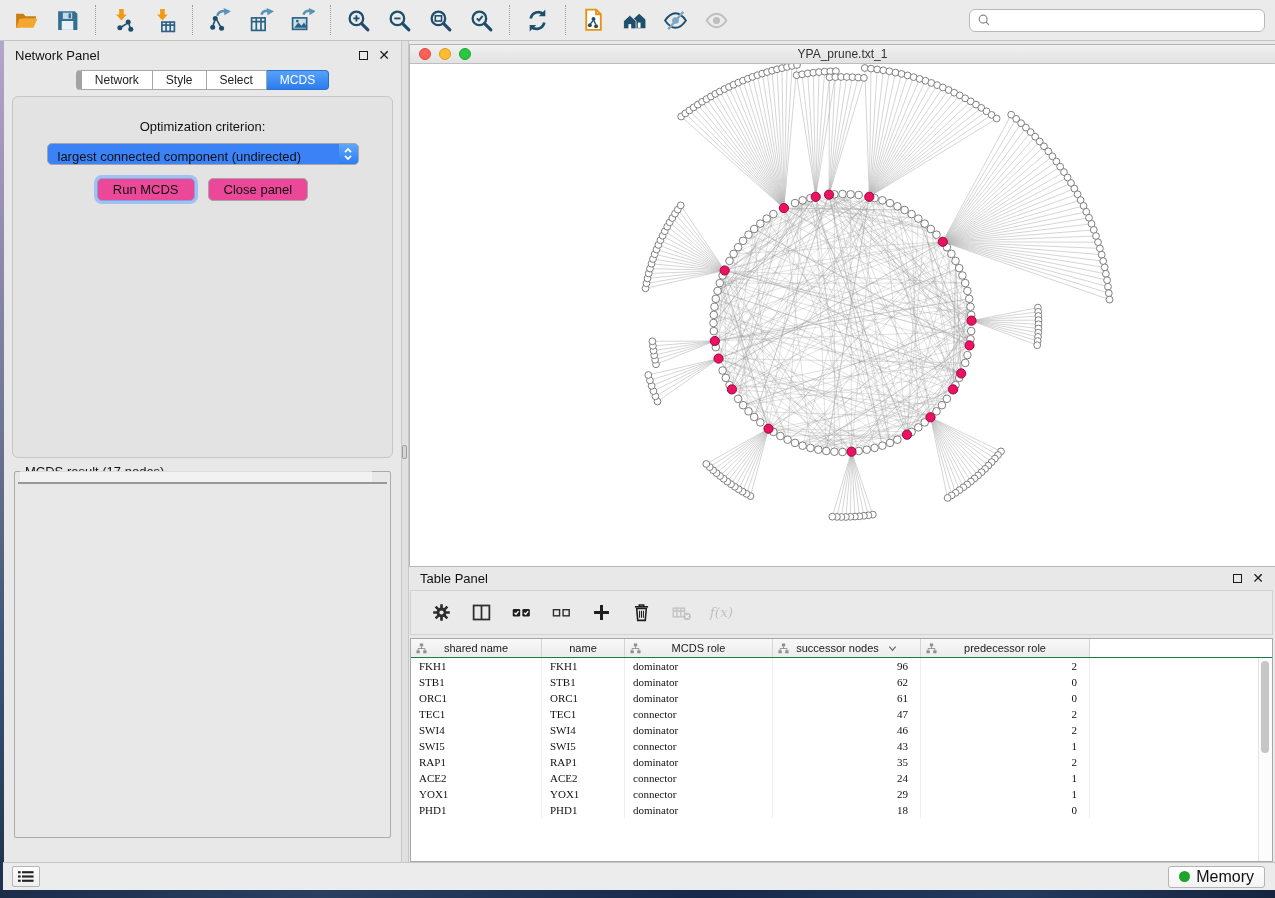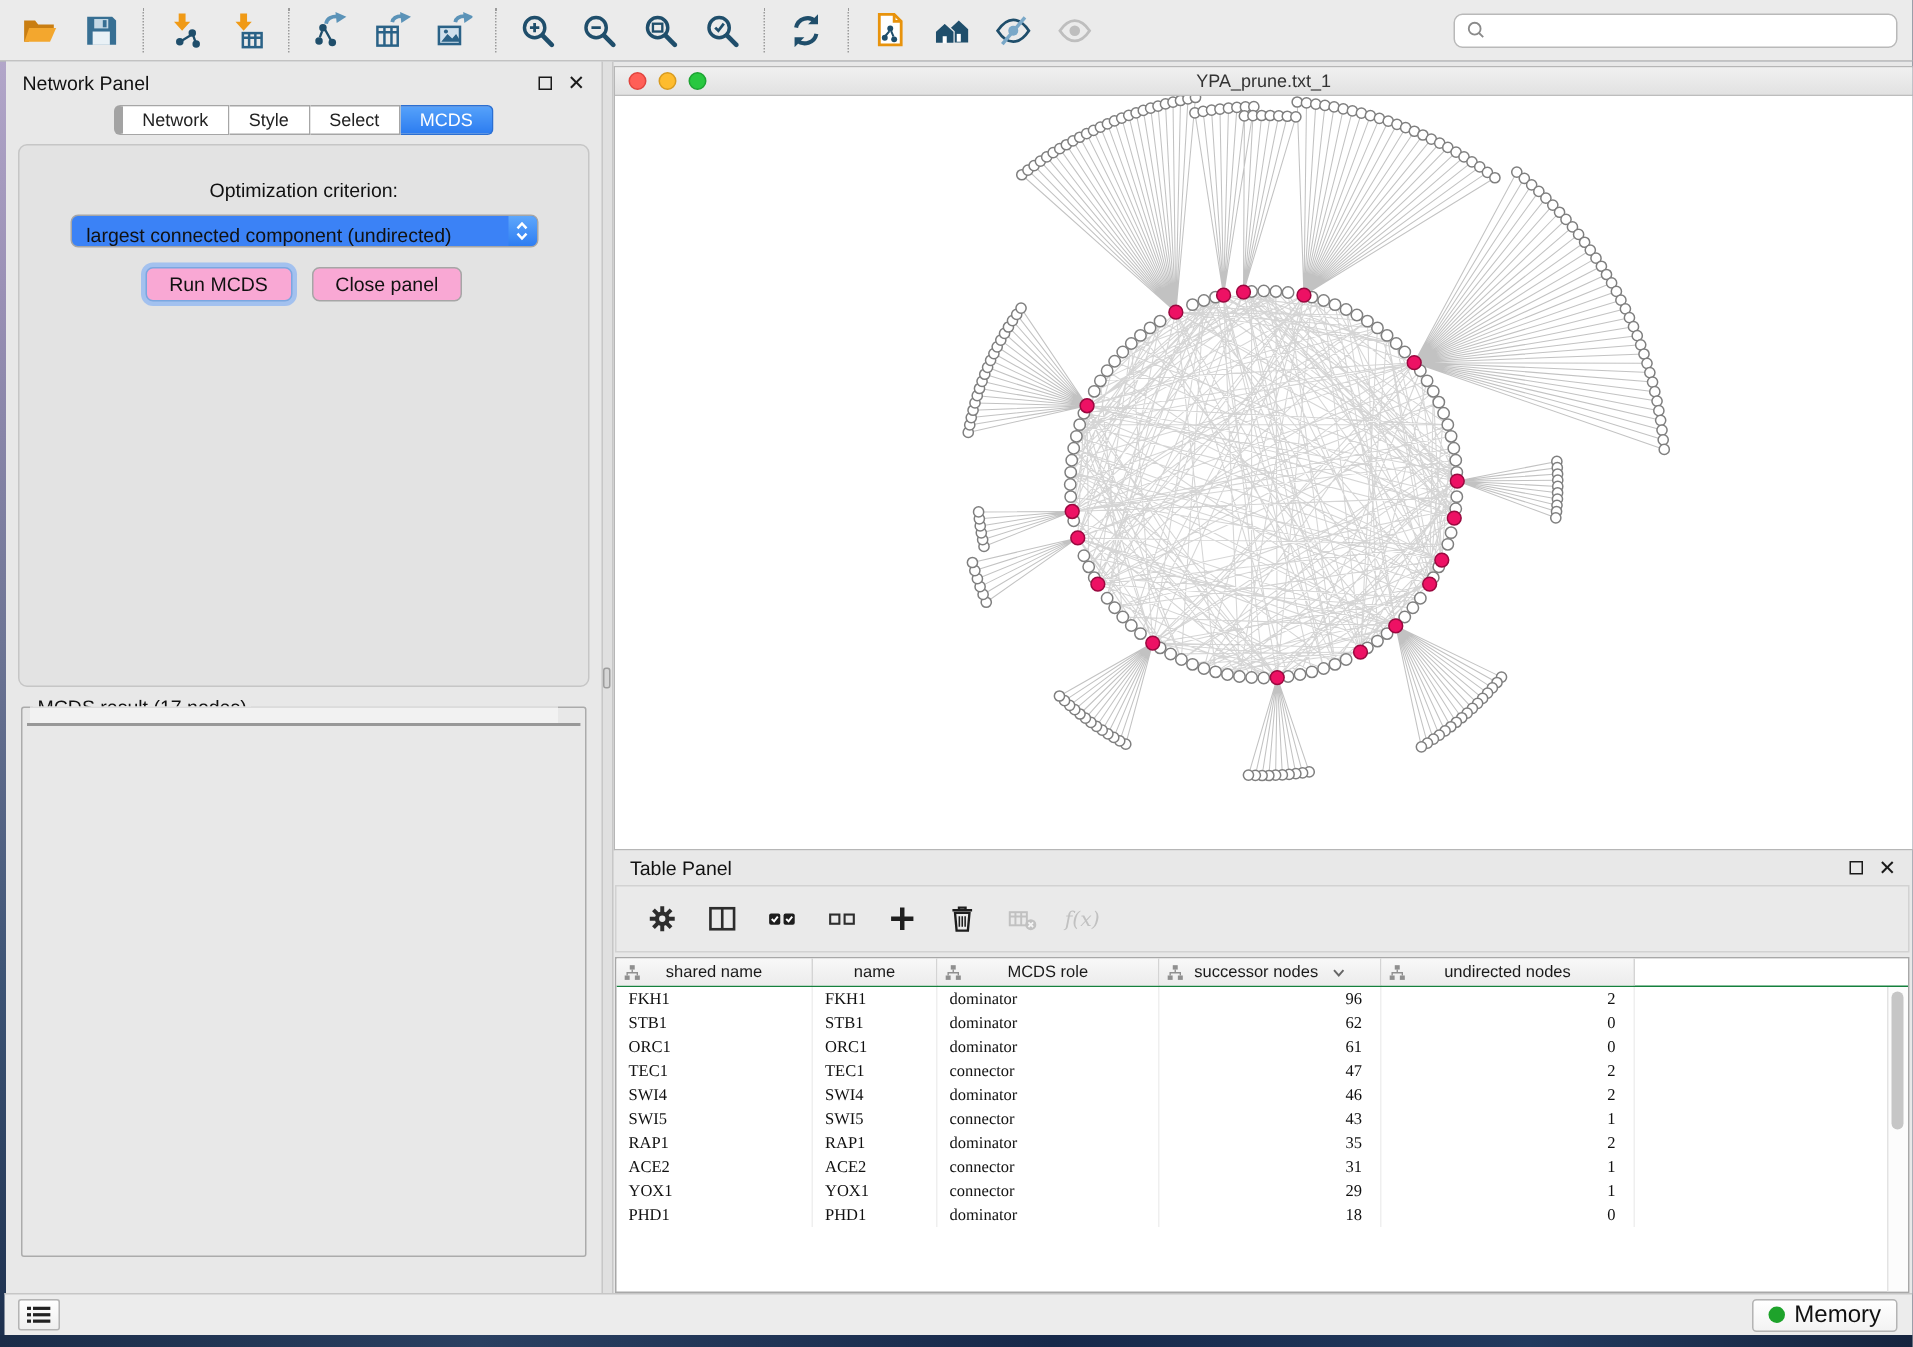--- a/index.html
+++ b/index.html
@@ -39,21 +39,21 @@
   #control-panel{width:397px;flex:none;display:flex;flex-direction:column;padding-top:3px;background:#e8e8e8;}
   #mcds-panel{height:362px;flex:none;margin:2px 8px 0;background:#e3e3e3;border:1px solid #c6c6c6;
        border-radius:6px;text-align:center;}
   .opt-label{margin-top:22px;font-size:13px;color:#111;}
   .select{width:312px;height:22px;margin:9px auto 0;background:#3b82f6;border:1px solid #a6a6a6;
        border-radius:5px;position:relative;display:flex;align-items:flex-end;}
   .selval{font-size:13px;margin-left:10px;color:#111;white-space:nowrap;}
   .stepper{position:absolute;right:0;top:0;width:19px;height:20px;background:linear-gradient(#5ea7fb,#2e7df2);
        border-radius:0 4px 4px 0;display:flex;align-items:center;justify-content:center;}
   .btnrow{margin-top:13px;display:flex;justify-content:center;gap:13px;}
-  .macbtn{font-family:inherit;font-size:13px;color:#111;background:#f9a8d4;border:1px solid #a6a6a6;
+  .macbtn{font-family:inherit;font-size:13px;color:#111;background:#ec4899;border:1px solid #a6a6a6;
        border-radius:5px;height:23px;padding:0 15px;}
   .focusring{box-shadow:0 0 0 3px rgba(120,170,246,.6);border-color:#7ba7e0;}
   #result-group{margin:6px 10px 0;height:374px;flex:none;border:1px solid #ababab;border-radius:2px;padding:3px;}
   #result-group legend{font-size:13px;padding:0 3px;margin-left:4px;color:#111;}
   .listwrap{position:relative;width:100%;height:100%;background:#fff;border:1px solid #989898;}
   #mcds-list{position:absolute;top:1px;left:1px;right:14px;bottom:13px;overflow:hidden;padding-left:5px;padding-top:1px;}
   .vtrack{position:absolute;top:1px;right:1px;bottom:13px;width:12px;background:#f2f2f2;border-left:1px solid #dcdcdc;}
   .htrack{position:absolute;left:1px;right:14px;bottom:1px;height:11px;background:#f2f2f2;border-top:1px solid #dcdcdc;}
   
   #splitter{width:8px;flex:none;background:#e0e0e0;border-left:1px solid #c7c7c7;border-right:1px solid #c7c7c7;position:relative;}
@@ -713,21 +713,21 @@
             </div>
             <div class="th" style="width: 169px;">
               <span class="tree">
                 <svg viewBox="0 0 12 12">
                   <rect x="4.2" y="0.5" width="3.6" height="3.2" fill="#8f8f8f"></rect>
                   <rect x="0.5" y="8" width="3.6" height="3.2" fill="#8f8f8f"></rect>
                   <rect x="7.9" y="8" width="3.6" height="3.2" fill="#8f8f8f"></rect>
                   <path d="M6 3.7v2.3M2.3 8V6h7.4v2" fill="none" stroke="#8f8f8f"></path>
                 </svg>
               </span>
-              <span>undirected nodes</span>
+              <span>predecessor role</span>
             </div>
           </div>
         <div id="tbody">
             <div class="tr">
               <div class="td left" style="width: 131px;">FKH1</div>
               <div class="td left" style="width: 83px;">FKH1</div>
               <div class="td left" style="width: 148px;">dominator</div>
               <div class="td right" style="width: 148px;">96</div>
               <div class="td right" style="width: 169px;">2</div>
             </div>
@@ -770,21 +770,21 @@
               <div class="td left" style="width: 131px;">RAP1</div>
               <div class="td left" style="width: 83px;">RAP1</div>
               <div class="td left" style="width: 148px;">dominator</div>
               <div class="td right" style="width: 148px;">35</div>
               <div class="td right" style="width: 169px;">2</div>
             </div>
             <div class="tr">
               <div class="td left" style="width: 131px;">ACE2</div>
               <div class="td left" style="width: 83px;">ACE2</div>
               <div class="td left" style="width: 148px;">connector</div>
-              <div class="td right" style="width: 148px;">31</div>
+              <div class="td right" style="width: 148px;">24</div>
               <div class="td right" style="width: 169px;">1</div>
             </div>
             <div class="tr">
               <div class="td left" style="width: 131px;">YOX1</div>
               <div class="td left" style="width: 83px;">YOX1</div>
               <div class="td left" style="width: 148px;">connector</div>
               <div class="td right" style="width: 148px;">29</div>
               <div class="td right" style="width: 169px;">1</div>
             </div>
             <div class="tr">

